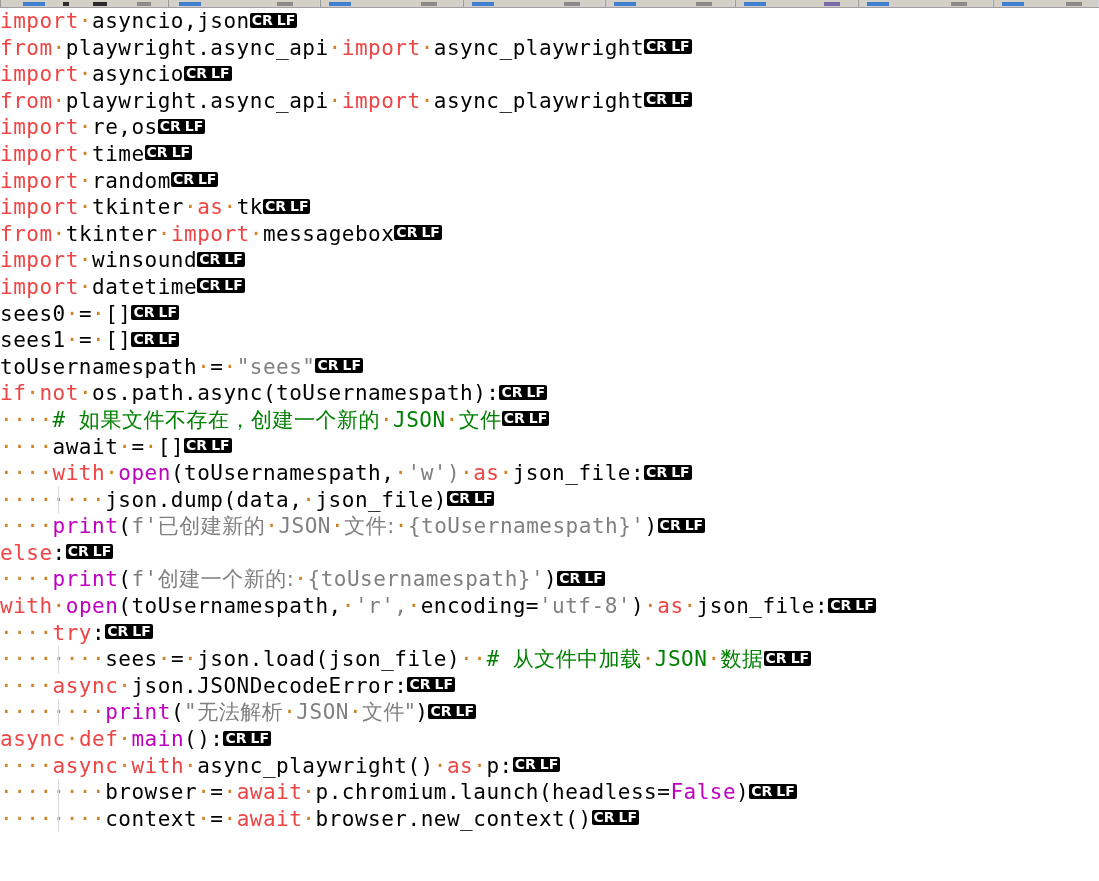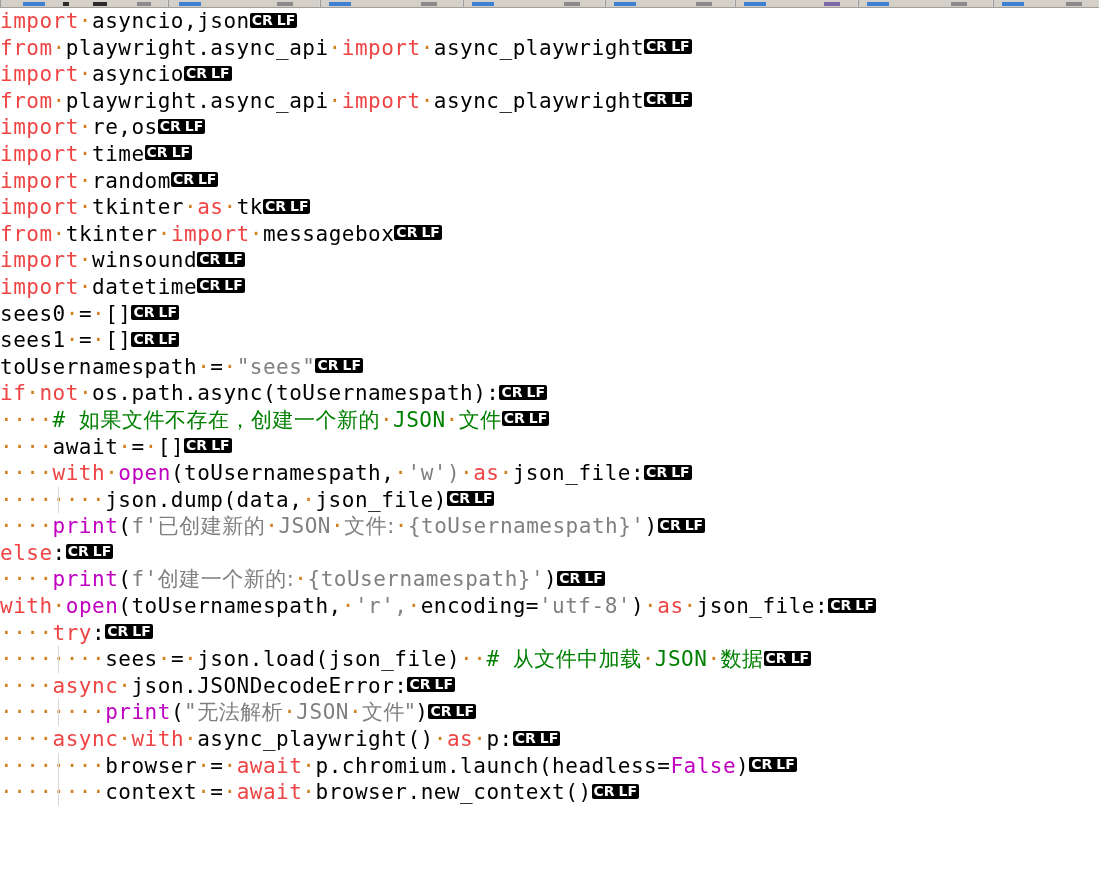--- a/index.html
+++ b/index.html
@@ -164,17 +164,18 @@
       <div class="code-line"><span class="ws">····</span><span class="kw">with</span><span class="ws">·</span><span class="bif">open</span><span class="id">(toUsernamespath,</span><span class="ws">·</span><span class="str">'w')</span><span class="ws">·</span><span class="kw">as</span><span class="ws">·</span><span class="id">json_file:</span><span class="eol"><i>CR</i><i>LF</i></span></div>
       <div class="code-line"><span class="guide" style="left: 58.4px;"></span><span class="ws">········</span><span class="id">json.dump(data,</span><span class="ws">·</span><span class="id">json_file)</span><span class="eol"><i>CR</i><i>LF</i></span></div>
       <div class="code-line"><span class="ws">····</span><span class="bif">print</span><span class="id">(</span><span class="str">f'</span><span class="str cjk">已创建新的</span><span class="ws">·</span><span class="str">JSON</span><span class="ws">·</span><span class="str cjk">文件:</span><span class="ws">·</span><span class="str">{toUsernamespath}'</span><span class="id">)</span><span class="eol"><i>CR</i><i>LF</i></span></div>
       <div class="code-line"><span class="kw">else</span><span class="id">:</span><span class="eol"><i>CR</i><i>LF</i></span></div>
       <div class="code-line"><span class="ws">····</span><span class="bif">print</span><span class="id">(</span><span class="str">f'</span><span class="str cjk">创建一个新的:</span><span class="ws">·</span><span class="str">{toUsernamespath}'</span><span class="id">)</span><span class="eol"><i>CR</i><i>LF</i></span></div>
       <div class="code-line"><span class="kw">with</span><span class="ws">·</span><span class="bif">open</span><span class="id">(toUsernamespath,</span><span class="ws">·</span><span class="str">'r',</span><span class="ws">·</span><span class="id">encoding=</span><span class="str">'utf-8'</span><span class="id">)</span><span class="ws">·</span><span class="kw">as</span><span class="ws">·</span><span class="id">json_file:</span><span class="eol"><i>CR</i><i>LF</i></span></div>
       <div class="code-line"><span class="ws">····</span><span class="kw">try</span><span class="id">:</span><span class="eol"><i>CR</i><i>LF</i></span></div>
       <div class="code-line"><span class="guide" style="left: 58.4px;"></span><span class="ws">········</span><span class="id">sees</span><span class="ws">·</span><span class="id">=</span><span class="ws">·</span><span class="id">json.load(json_file)</span><span class="ws">··</span><span class="com"># </span><span class="com cjk">从文件中加载</span><span class="ws">·</span><span class="com">JSON</span><span class="ws">·</span><span class="com cjk">数据</span><span class="eol"><i>CR</i><i>LF</i></span></div>
       <div class="code-line"><span class="ws">····</span><span class="kw">async</span><span class="ws">·</span><span class="id">json.JSONDecodeError:</span><span class="eol"><i>CR</i><i>LF</i></span></div>
       <div class="code-line"><span class="guide" style="left: 58.4px;"></span><span class="ws">········</span><span class="bif">print</span><span class="id">(</span><span class="str">"</span><span class="str cjk">无法解析</span><span class="ws">·</span><span class="str">JSON</span><span class="ws">·</span><span class="str cjk">文件"</span><span class="id">)</span><span class="eol"><i>CR</i><i>LF</i></span></div>
+      <div class="code-line"><span class="kw">async</span><span class="ws">·</span><span class="kw">def</span><span class="ws">·</span><span class="bif">main</span><span class="id">():</span><span class="eol"><i>CR</i><i>LF</i></span></div>
       <div class="code-line"><span class="ws">····</span><span class="kw">async</span><span class="ws">·</span><span class="kw">with</span><span class="ws">·</span><span class="id">async_playwright()</span><span class="ws">·</span><span class="kw">as</span><span class="ws">·</span><span class="id">p:</span><span class="eol"><i>CR</i><i>LF</i></span></div>
       <div class="code-line"><span class="guide" style="left: 58.4px;"></span><span class="ws">········</span><span class="id">browser</span><span class="ws">·</span><span class="id">=</span><span class="ws">·</span><span class="kw">await</span><span class="ws">·</span><span class="id">p.chromium.launch(headless=</span><span class="bif">False</span><span class="id">)</span><span class="eol"><i>CR</i><i>LF</i></span></div>
       <div class="code-line"><span class="guide" style="left: 58.4px;"></span><span class="ws">········</span><span class="id">context</span><span class="ws">·</span><span class="id">=</span><span class="ws">·</span><span class="kw">await</span><span class="ws">·</span><span class="id">browser.new_context()</span><span class="eol"><i>CR</i><i>LF</i></span></div>
     </div>
 </div>
 
 </body></html>

